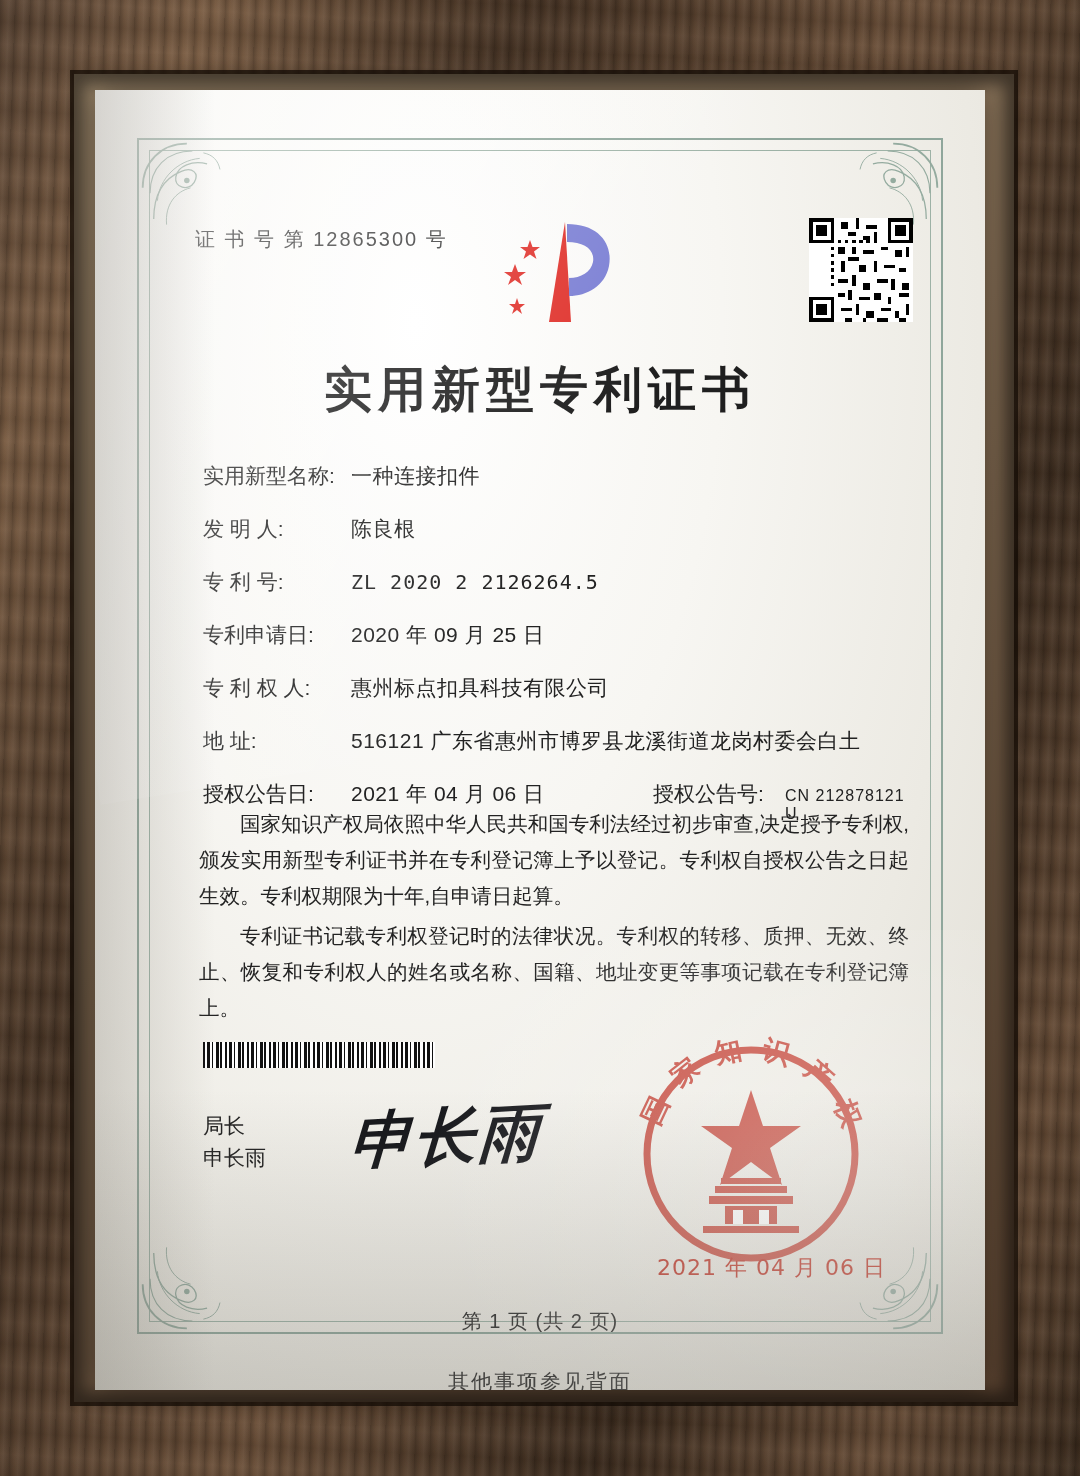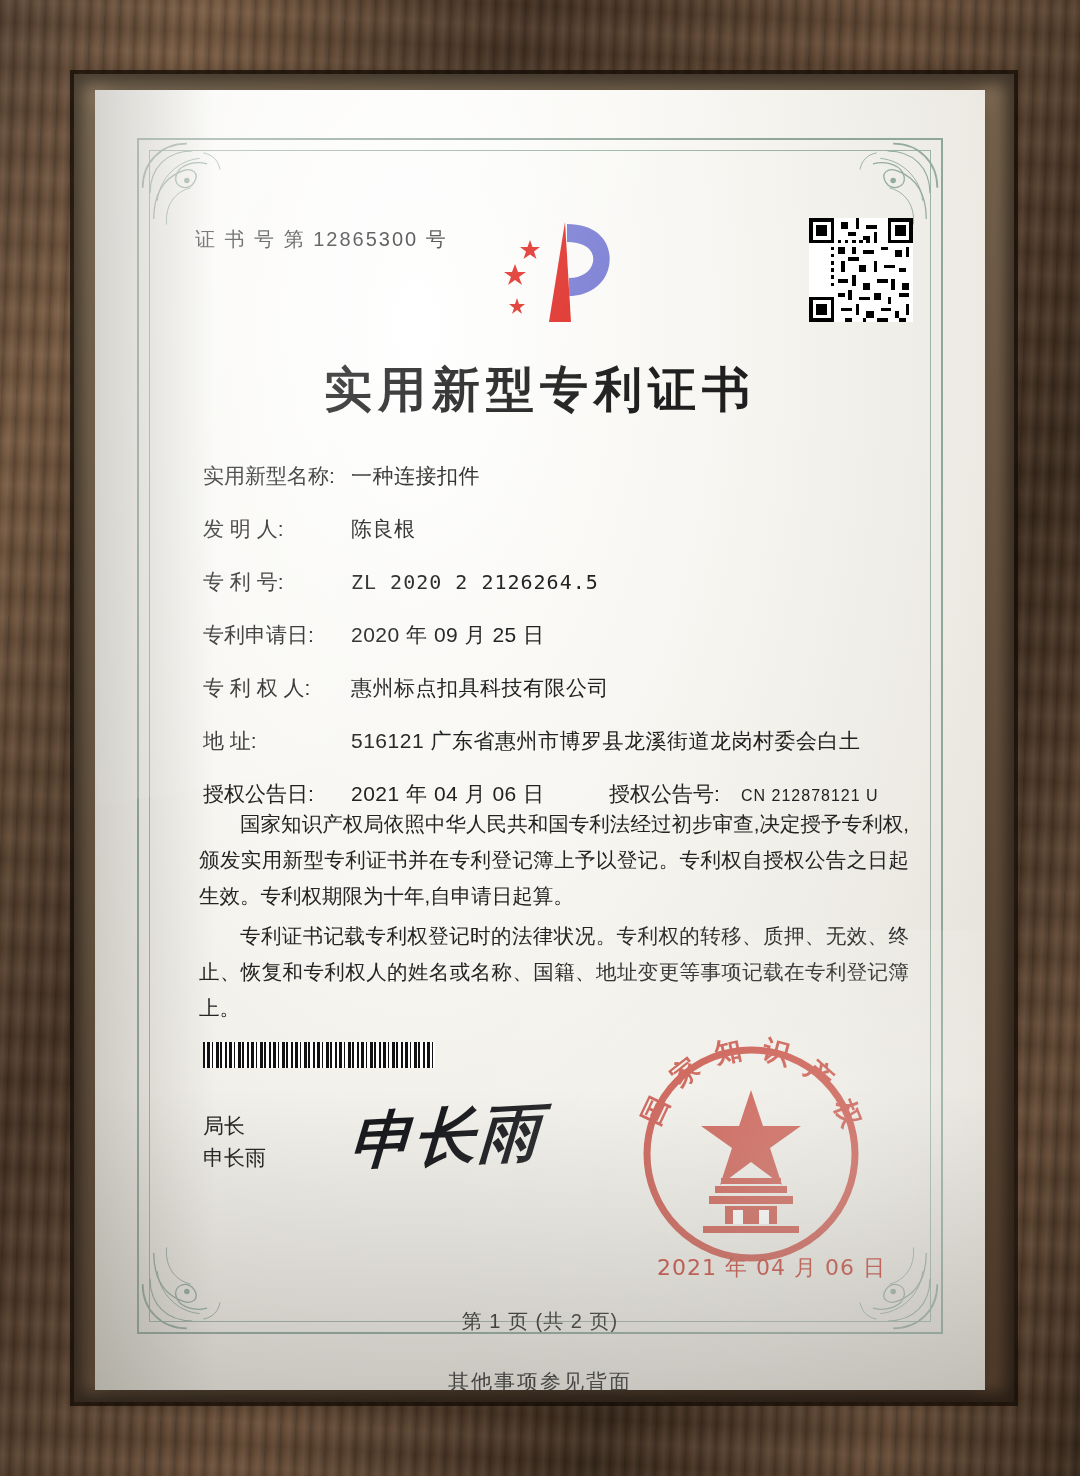--- a/index.html
+++ b/index.html
@@ -168,20 +168,21 @@
     letter-spacing: 0.5px;
   }
   .row .val.mono {
     font-family: "DejaVu Sans Mono", "Liberation Mono", monospace;
     font-size: 20px;
     letter-spacing: 1px;
   }
   .row.split .seg2 {
     display: flex;
     align-items: baseline;
+    margin-left: 44px;
   }
   .row .lbl2 {
     width: 132px;
     flex: none;
   }
   .row .val2 {
     font-family: Liberation Sans, sans-serif;
     font-size: 16px;
     letter-spacing: 1px;
   }

